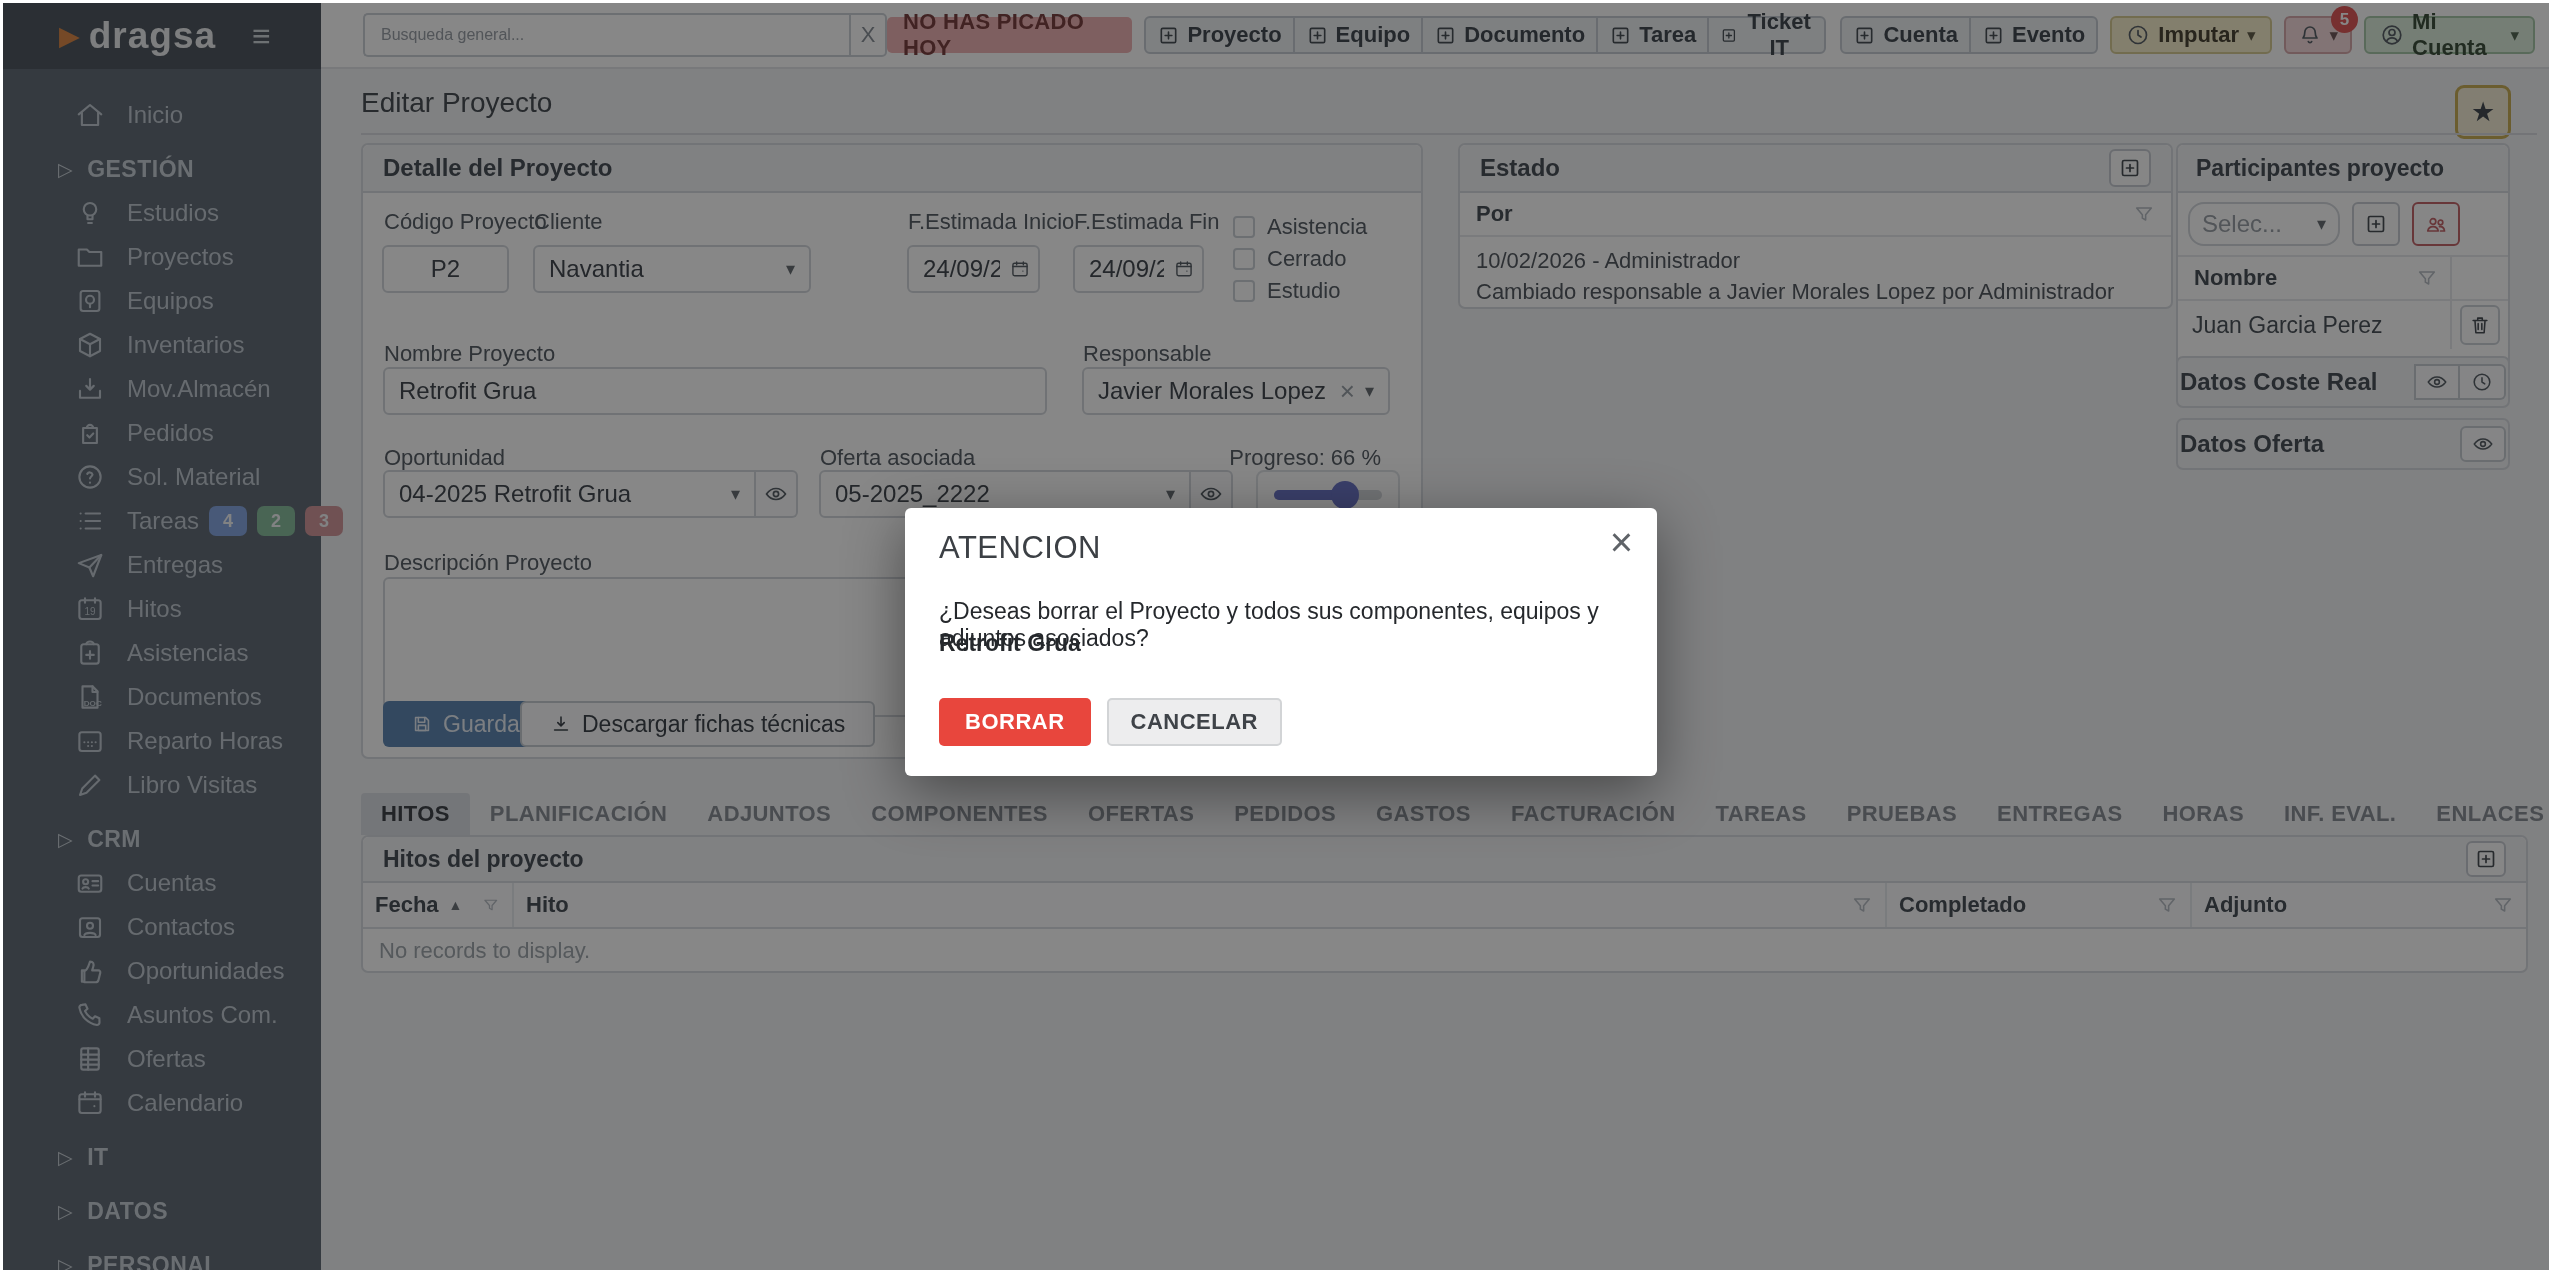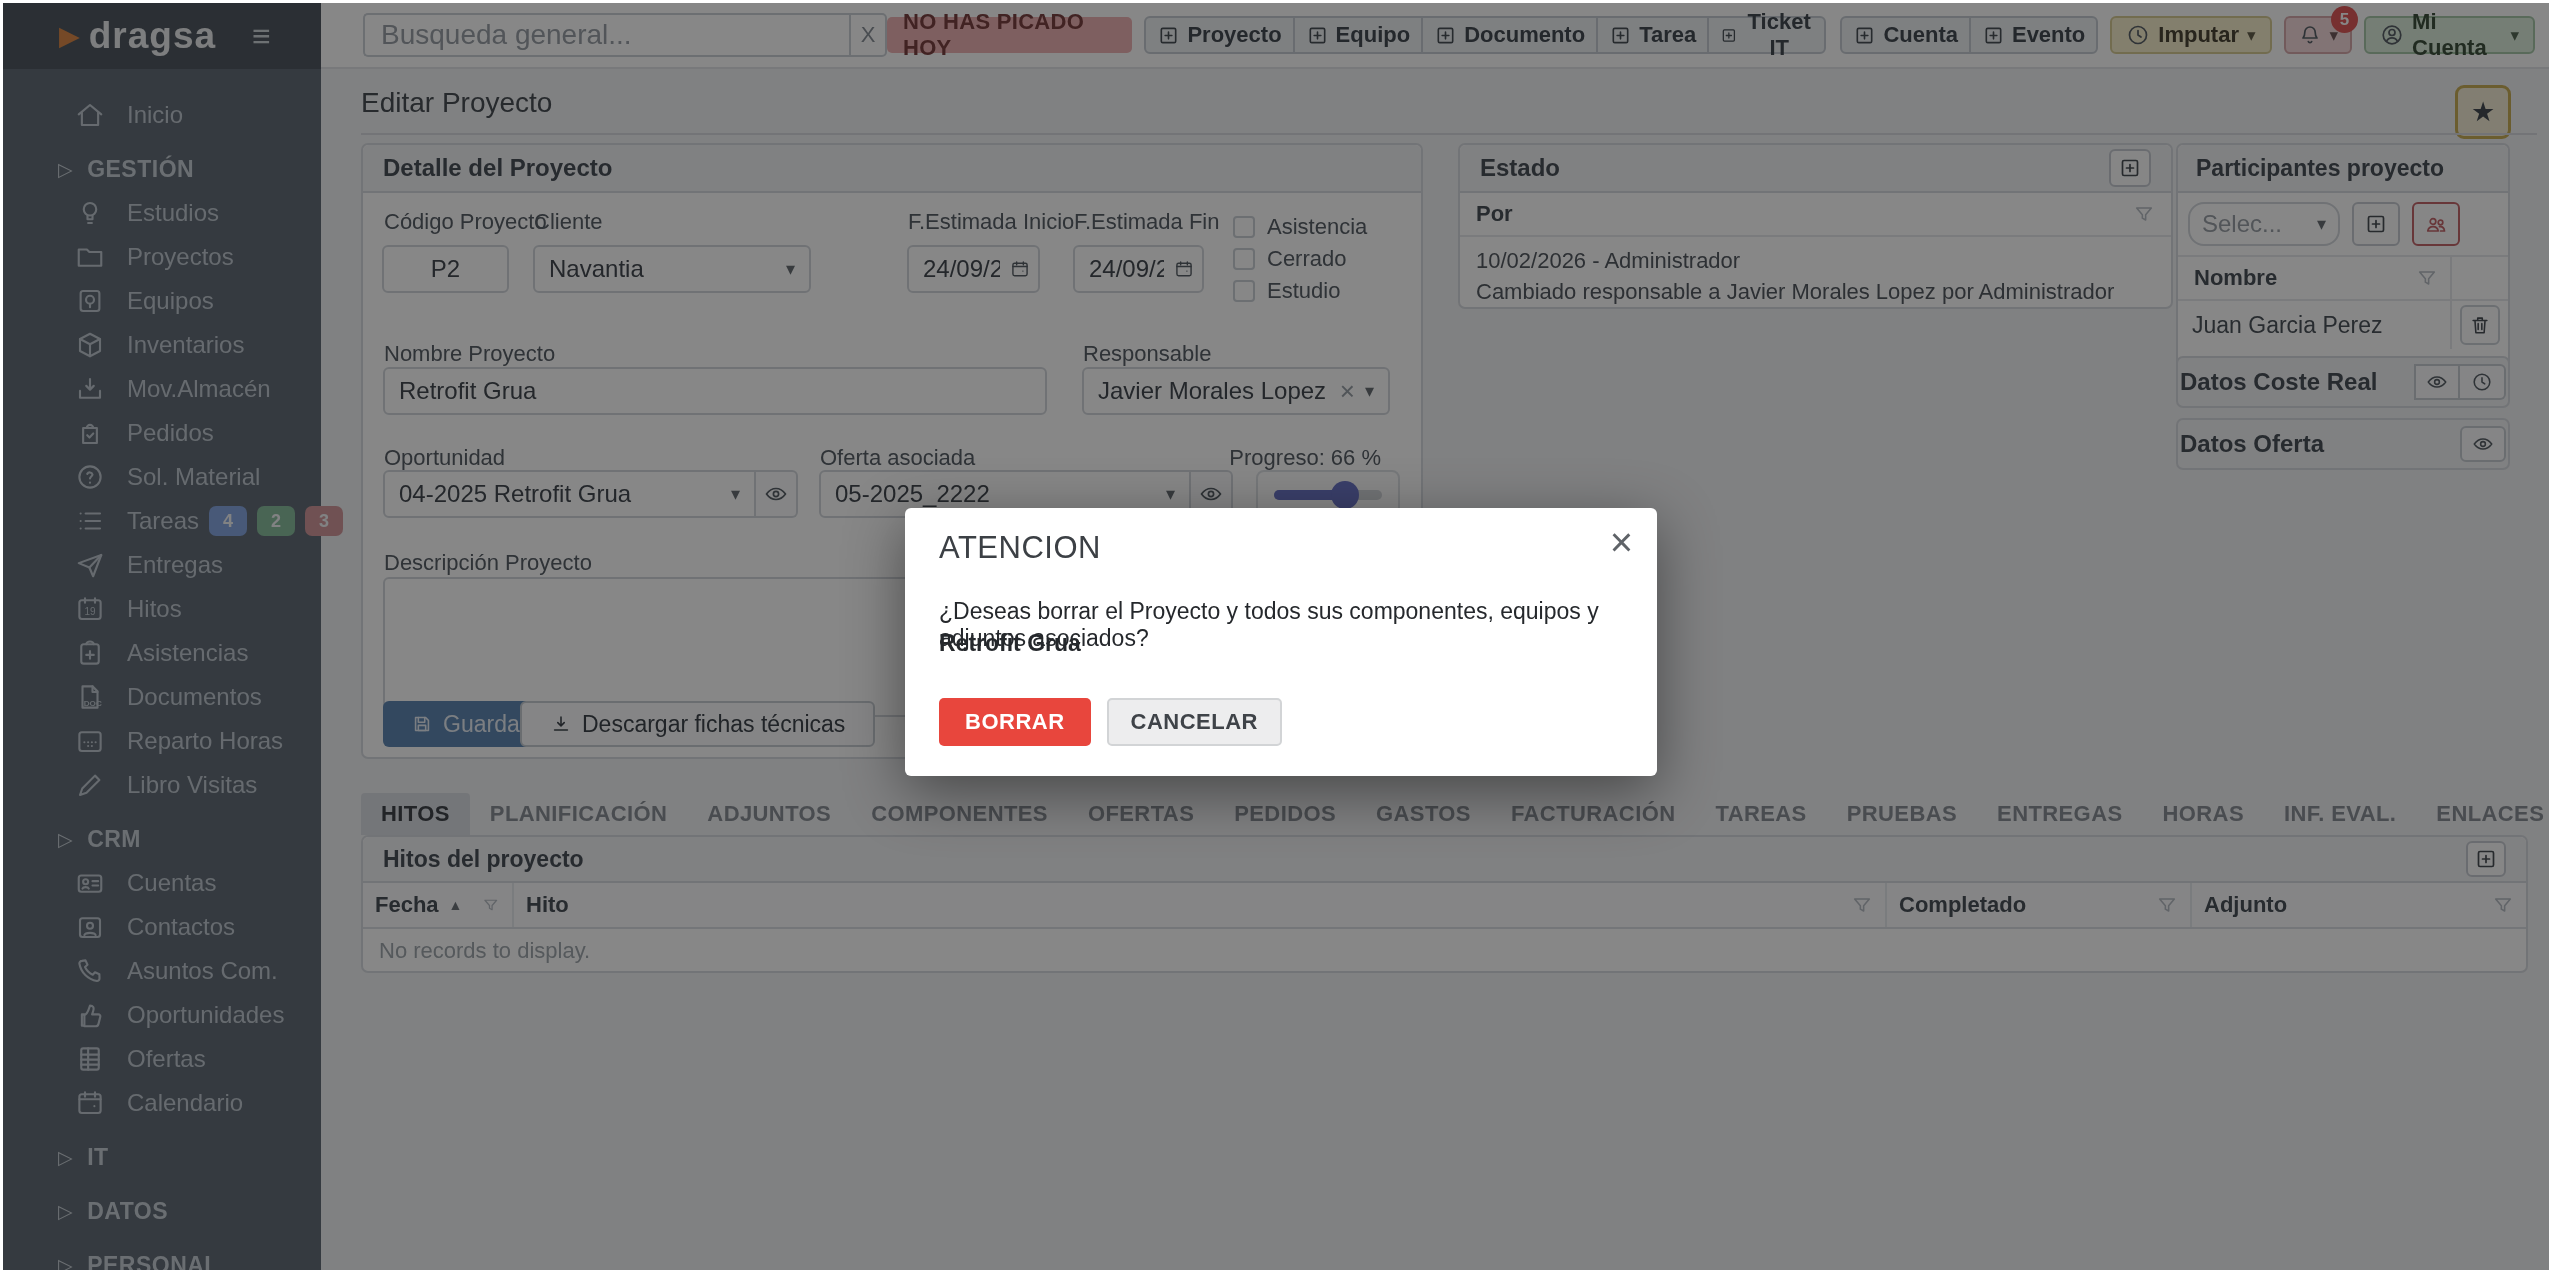--- a/index.html
+++ b/index.html
@@ -20,21 +20,21 @@
   .sb-sec{height:44px;margin-top:10px;display:flex;align-items:center;padding-left:55px;color:#c9d0d7;font-weight:bold;font-size:23px;letter-spacing:.5px;cursor:pointer}
   .sb-caret{margin-right:14px;font-size:19px}
   .sb-badge{min-width:30px;height:30px;border-radius:7px;color:#f3f5f7;font-size:18px;font-weight:bold;
             display:inline-flex;align-items:center;justify-content:center;margin-left:10px;padding:0 4px}
 
   
   .topbar{position:absolute;left:318px;top:0;right:0;height:66px;background:#fff;border-bottom:2px solid #e2e5e9;
           display:flex;align-items:center;padding:0 14px;box-sizing:border-box}
   .search-wrap{display:flex;margin-left:28px;align-items:stretch}
   .search-input{width:452px;height:40px;border:2px solid #cdd2d8;border-right:none;border-radius:5px 0 0 5px;
-                padding:0 16px;font-size:28px;color:#3f454c;outline:none;background:#fff;font-family:inherit}
+                padding:0 16px;font-size:16px;color:#3f454c;outline:none;background:#fff;font-family:inherit}
   .search-input::placeholder{color:#9ba1a8}
   .search-x{width:34px;border:2px solid #cdd2d8;border-radius:0 5px 5px 0;display:flex;align-items:center;justify-content:center;
             color:#8b9199;font-size:22px;background:#fff;cursor:pointer}
   .topbar-right{margin-left:auto;display:flex;align-items:center;gap:12px}
   .picado{height:36px;padding:0 16px;border-radius:5px;background:var(--picado_bg);color:var(--picado_text);
           font-weight:bold;font-size:22px;display:flex;align-items:center;letter-spacing:.3px}
   .btn-group{display:flex}
   .qbtn{height:38px;border:2px solid #c6ccd3;background:#eef1f4;color:#454c53;font-weight:bold;font-size:22px;
         display:flex;align-items:center;gap:7px;padding:0 11px;margin-left:-2px;cursor:pointer;box-sizing:border-box}
   .btn-group .qbtn:first-child{border-radius:6px 0 0 6px;margin-left:0}
@@ -329,33 +329,33 @@
               <rect x="4" y="5" width="16" height="15" rx="2"></rect>
               <circle cx="12" cy="11" r="2.4"></circle>
               <path d="M7.5 18.5c.8-2.4 8.2-2.4 9 0"></path>
             </svg>
           </span>
          <span class="sb-lbl">Contactos</span>
         </div>
         <div class="sb-item">
          <span class="sb-ico">
             <svg viewBox="0 0 24 24" fill="none" stroke="currentColor" stroke-width="1.7" stroke-linecap="round" stroke-linejoin="round">
-              <path d="M8.4 3.5 10 7 8 8.8a13 13 0 006.2 6.2L16 13l3.5 1.6.1 3.4a2 2 0 01-2.1 2A17 17 0 013.5 6a2 2 0 012-2.1z"></path>
-            </svg>
-          </span>
-         <span class="sb-lbl">Asuntos Com.</span>
-        </div>
-        <div class="sb-item">
-         <span class="sb-ico">
-            <svg viewBox="0 0 24 24" fill="none" stroke="currentColor" stroke-width="1.7" stroke-linecap="round" stroke-linejoin="round">
               <path d="M7.5 11.5V20.5H5.5V11.5z"></path>
               <path d="M7.5 12c2.5-.5 3.5-4.5 4.5-7.5 2.5 0 3.5 1.5 2.5 4.5l-.8 2.5h5c1 0 1.8 1 1.5 2l-1.4 5.6c-.3 1.2-1.2 1.9-2.4 1.9H7.5"></path>
             </svg>
           </span>
          <span class="sb-lbl">Oportunidades</span>
+        </div>
+        <div class="sb-item">
+         <span class="sb-ico">
+            <svg viewBox="0 0 24 24" fill="none" stroke="currentColor" stroke-width="1.7" stroke-linecap="round" stroke-linejoin="round">
+              <path d="M8.4 3.5 10 7 8 8.8a13 13 0 006.2 6.2L16 13l3.5 1.6.1 3.4a2 2 0 01-2.1 2A17 17 0 013.5 6a2 2 0 012-2.1z"></path>
+            </svg>
+          </span>
+         <span class="sb-lbl">Asuntos Com.</span>
         </div>
         <div class="sb-item">
          <span class="sb-ico">
             <svg viewBox="0 0 24 24" fill="none" stroke="currentColor" stroke-width="1.7" stroke-linecap="round" stroke-linejoin="round">
               <rect x="5" y="3.5" width="14" height="17" rx="1.5"></rect>
               <path d="M5 8.5h14M5 12.5h14M5 16.5h14M10.5 3.5v17"></path>
             </svg>
           </span>
          <span class="sb-lbl">Ofertas</span>
         </div>

